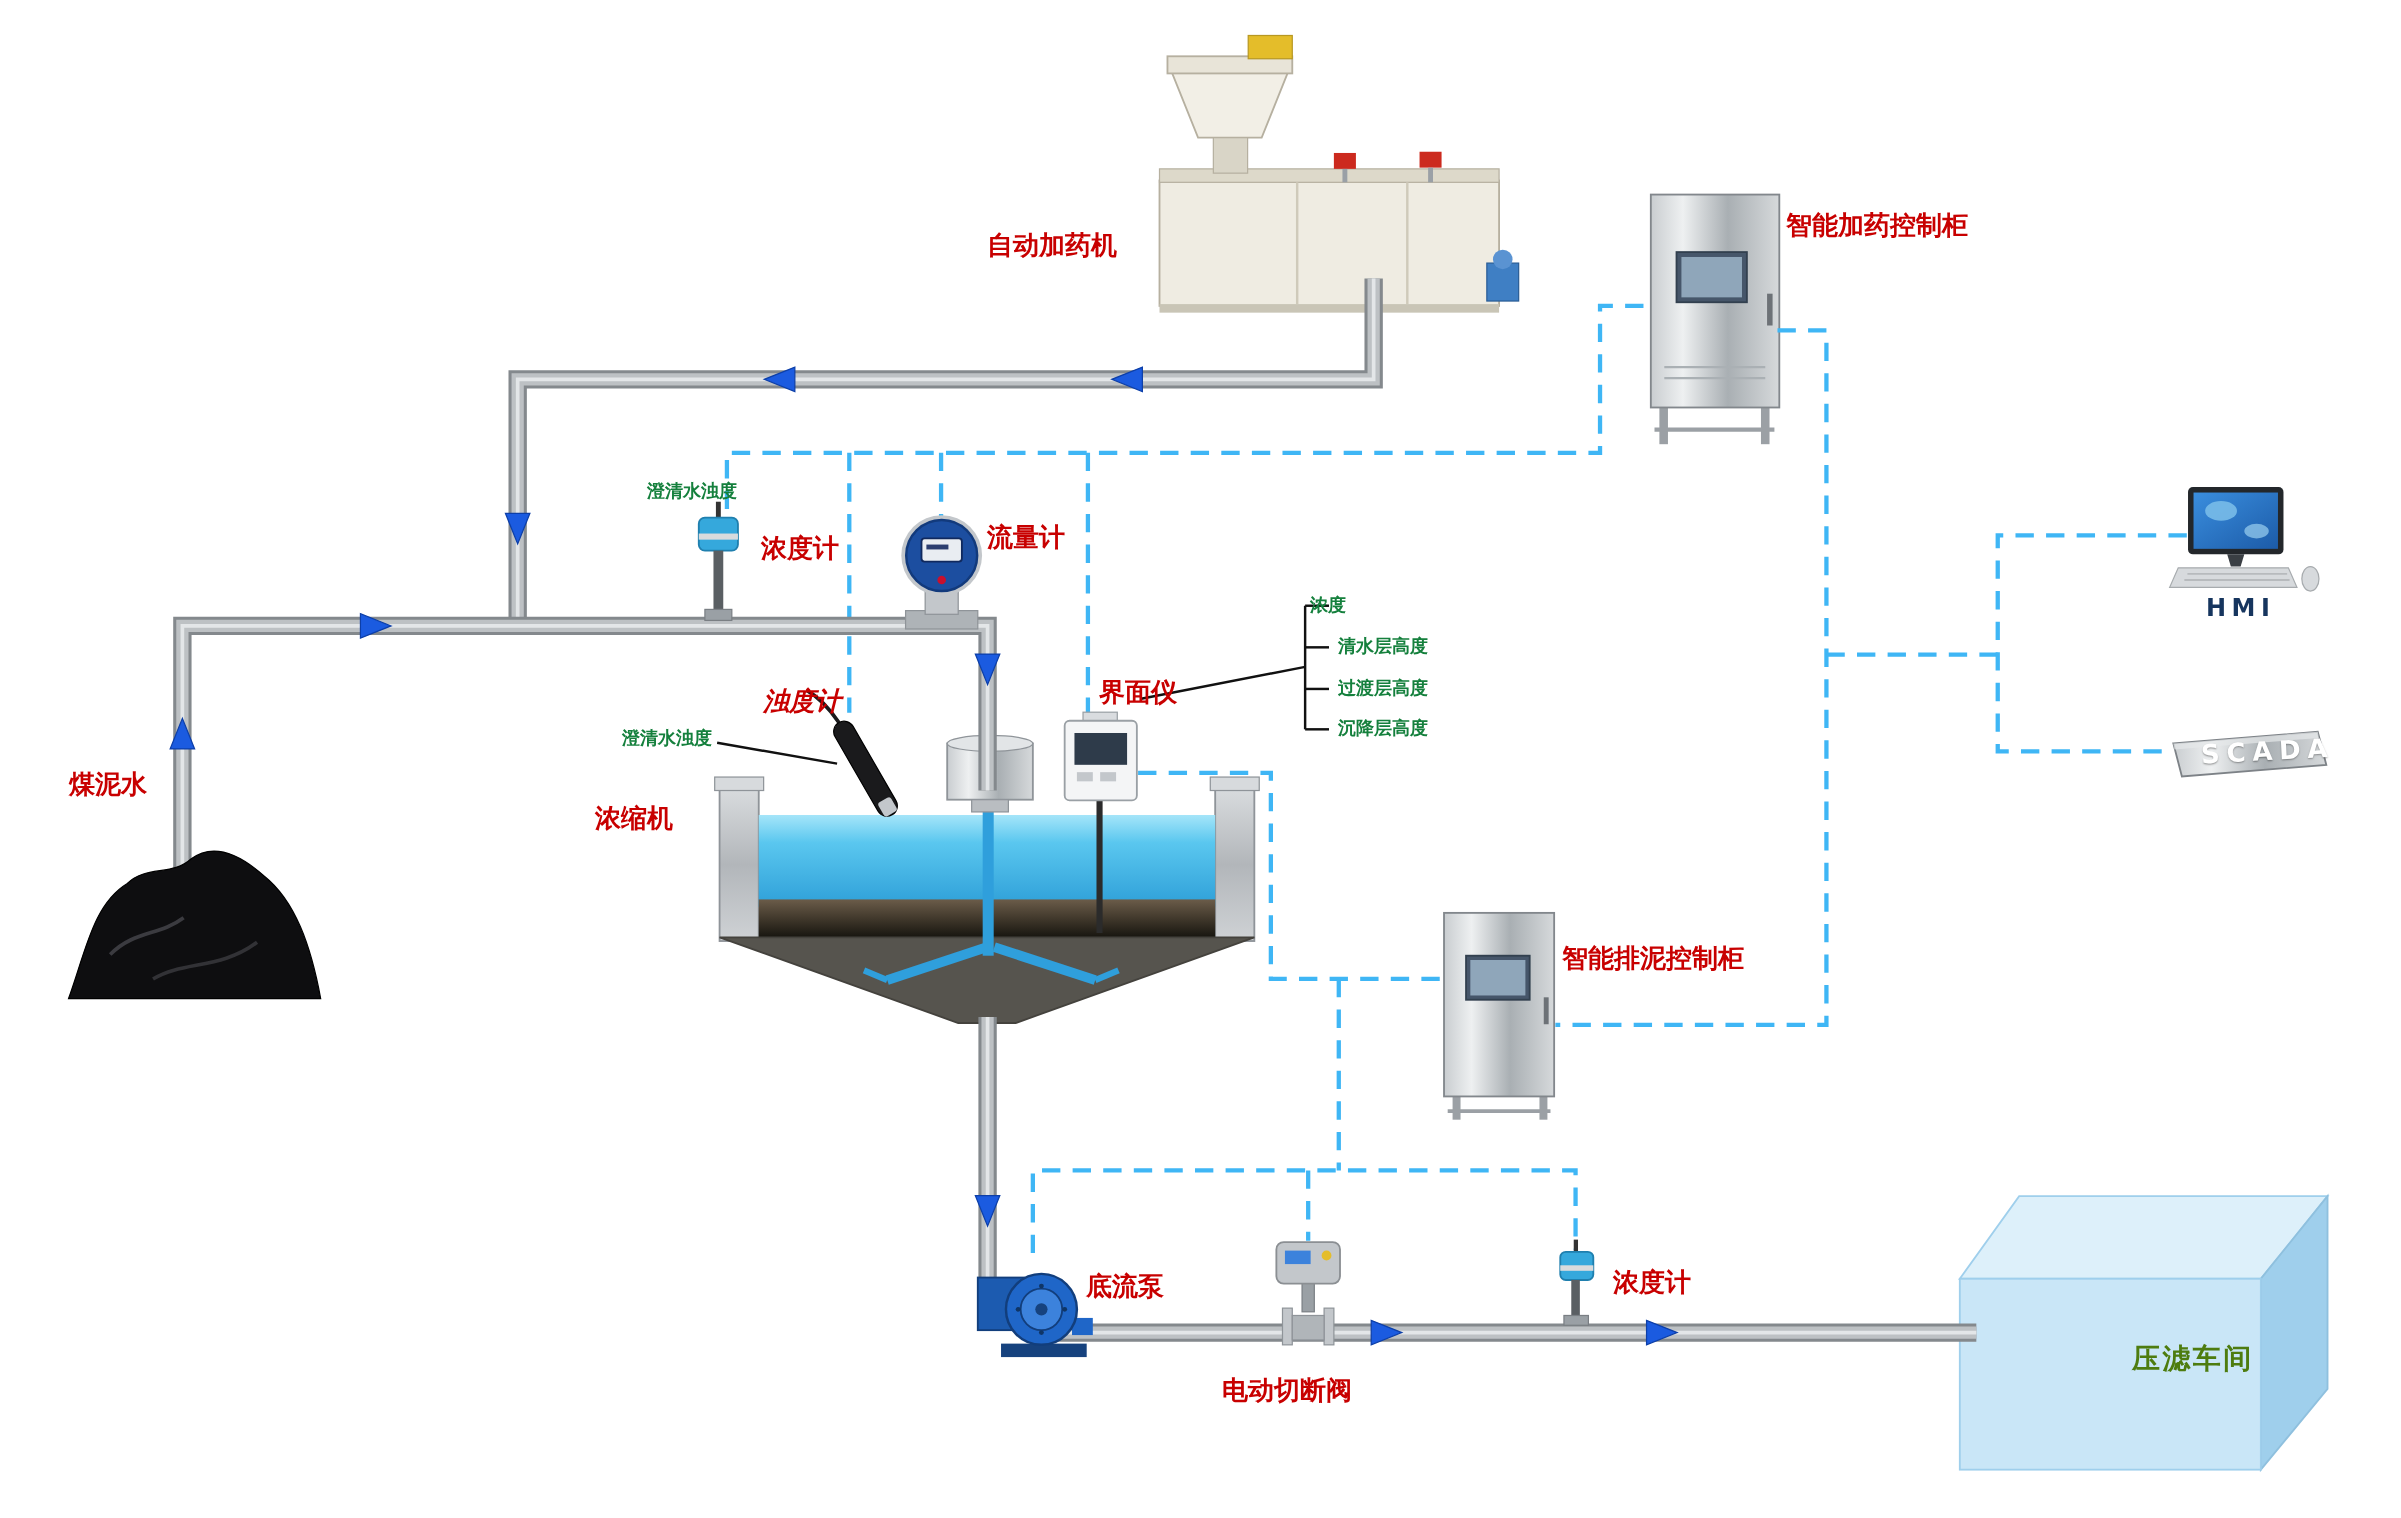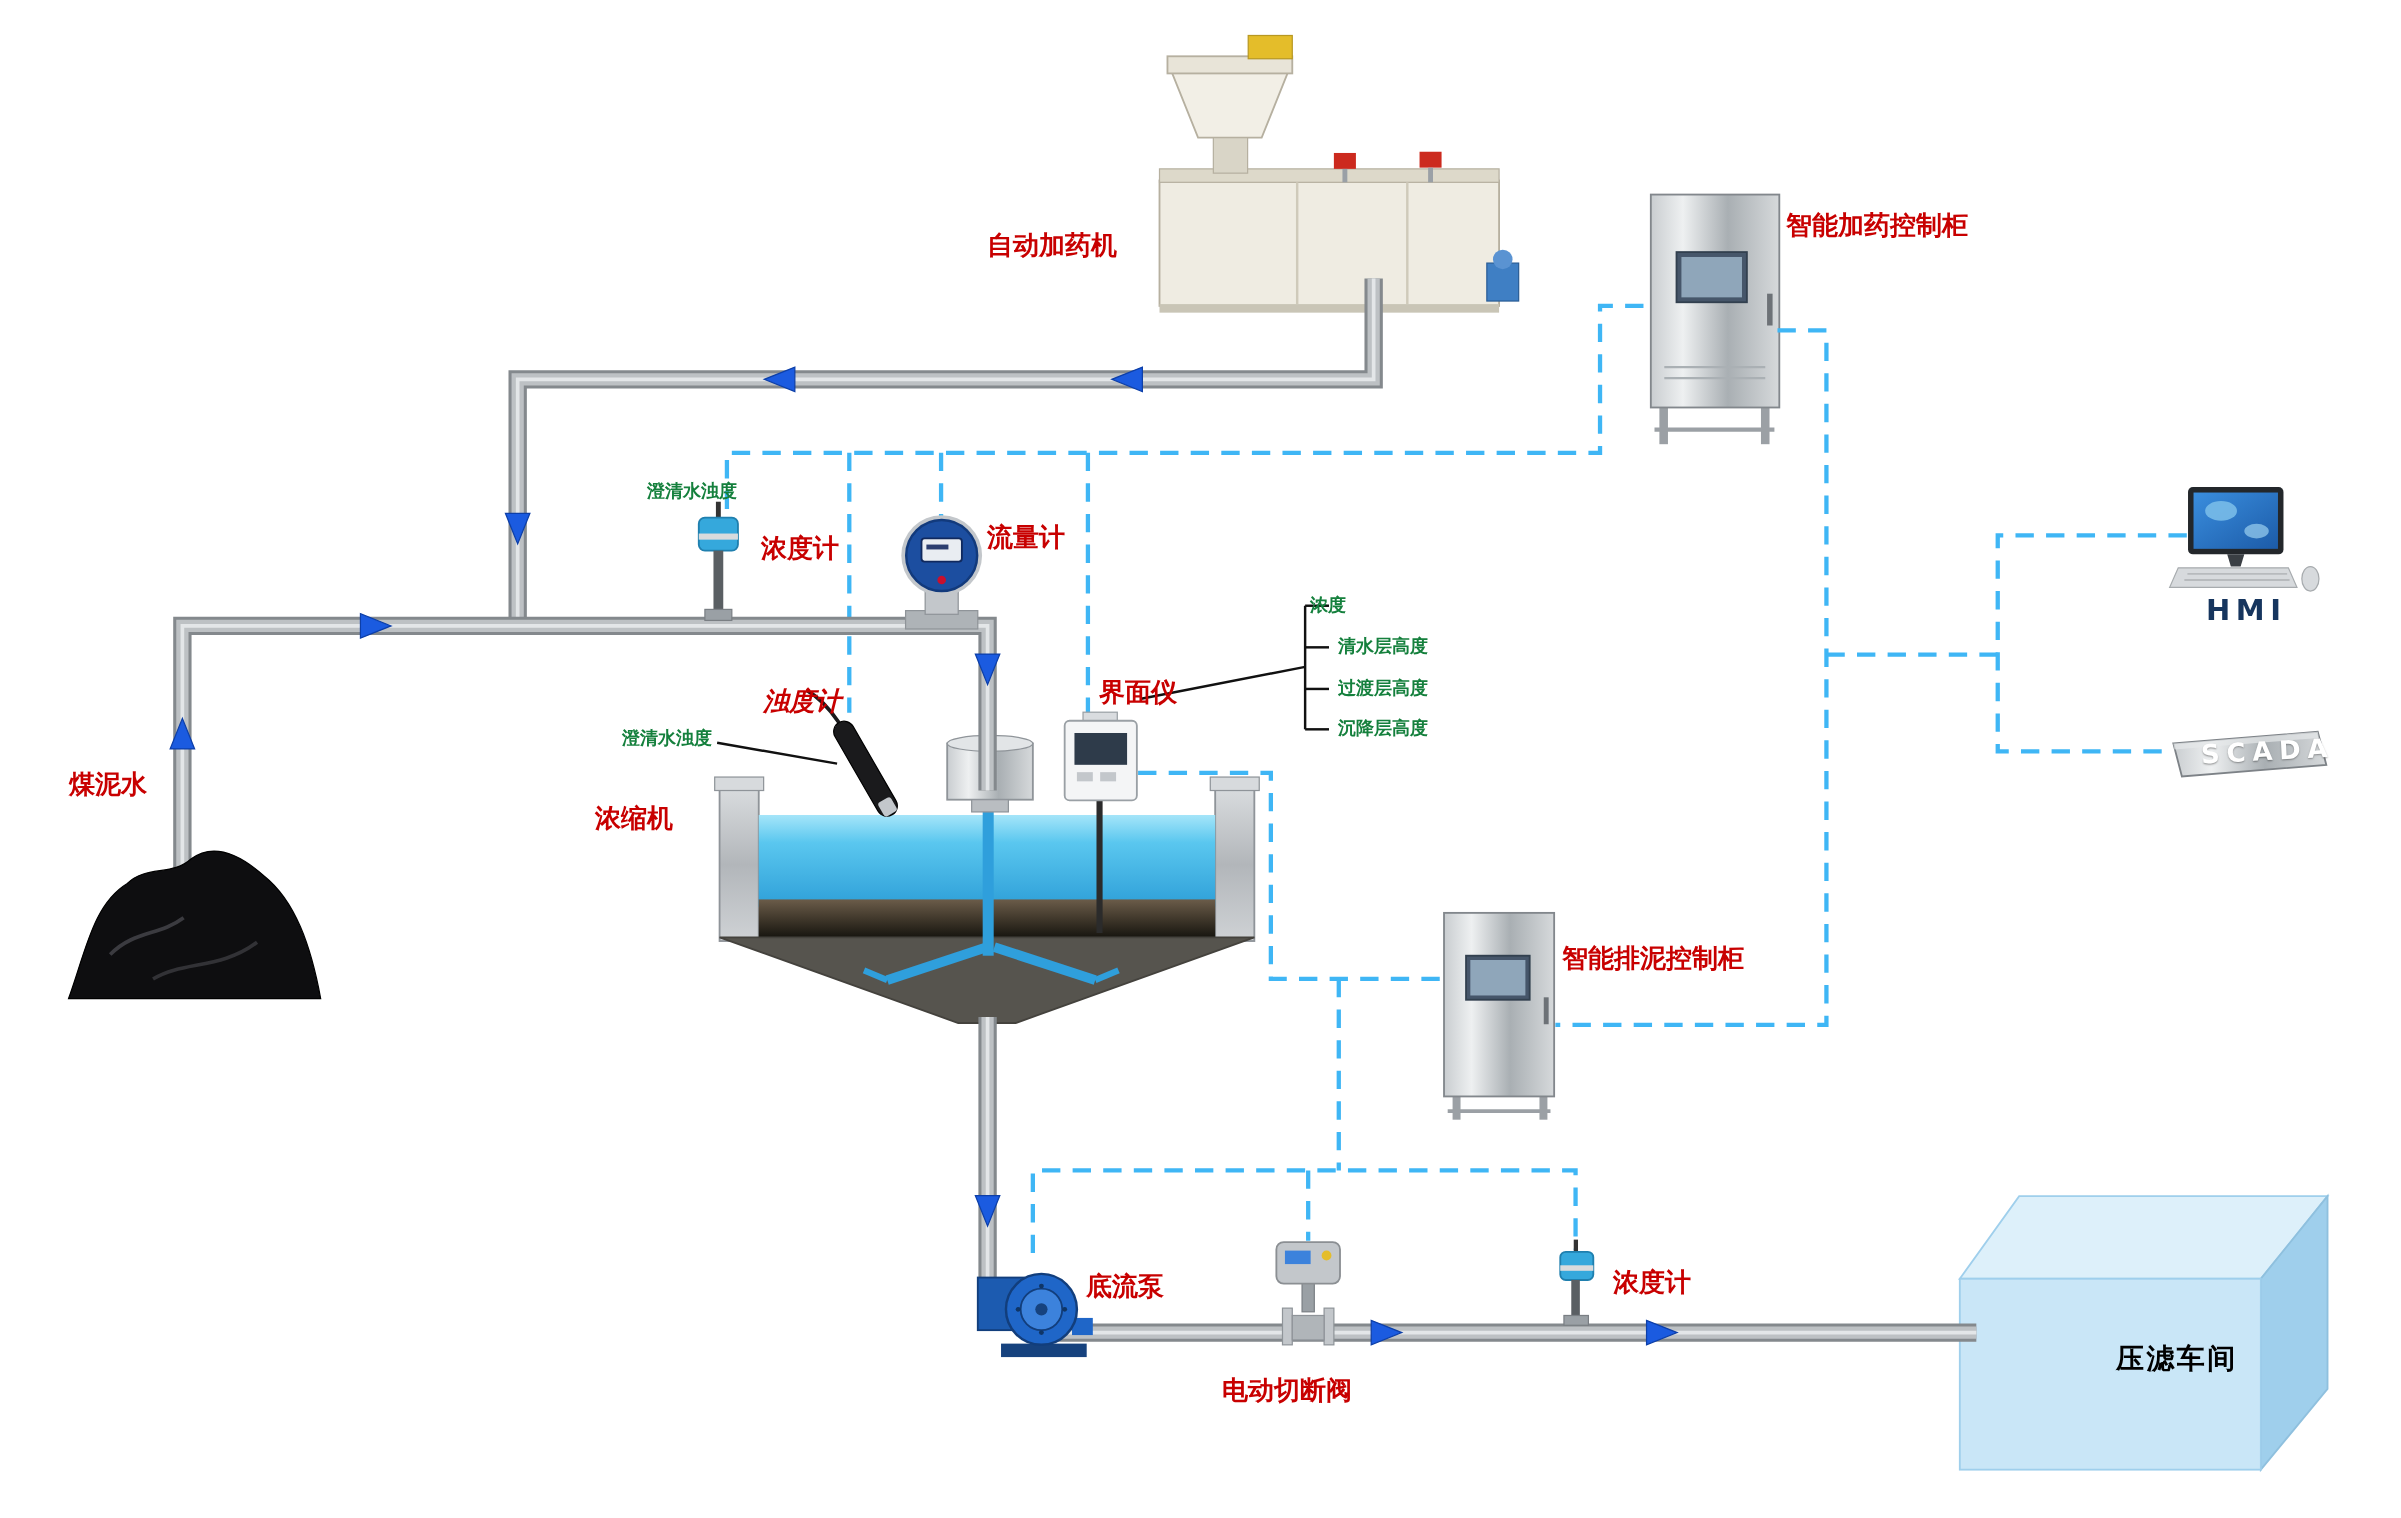--- a/index.html
+++ b/index.html
@@ -13,27 +13,27 @@
   }
   .canvas svg{position:absolute;left:0;top:0;}
   .lbl{
     position:absolute;
     white-space:nowrap;
     font-weight:bold;
     line-height:1.1;
   }
   .red{color:#c80000;font-size:26px;}
   .sm{color:#15803d;font-size:18px;}
-  .hmi{color:#16355e;font-size:29px;letter-spacing:5.5px;text-align:right;}
+  .hmi{color:#16355e;font-size:24px;letter-spacing:5.5px;text-align:right;}
   .scada{
     color:#ffffff;font-size:26px;letter-spacing:6.7px;
     transform:rotate(-3deg);
     text-shadow:0 1.2px 1.8px rgba(0,0,0,.35);
   }
-  .shop{color:#000000;font-size:28px;letter-spacing:2.4px;}
+  .shop{color:#4d7c0f;font-size:28px;letter-spacing:2.4px;margin-left:16px;}
 </style>
 </head>
 <body>
 
 <div class="canvas">
 
 <svg width="2401" height="1518" viewBox="0 0 3924 2481">
   <defs>
     <linearGradient id="steelH" x1="0" y1="0" x2="1" y2="0">
       <stop offset="0" stop-color="#c9cdd0"></stop>

